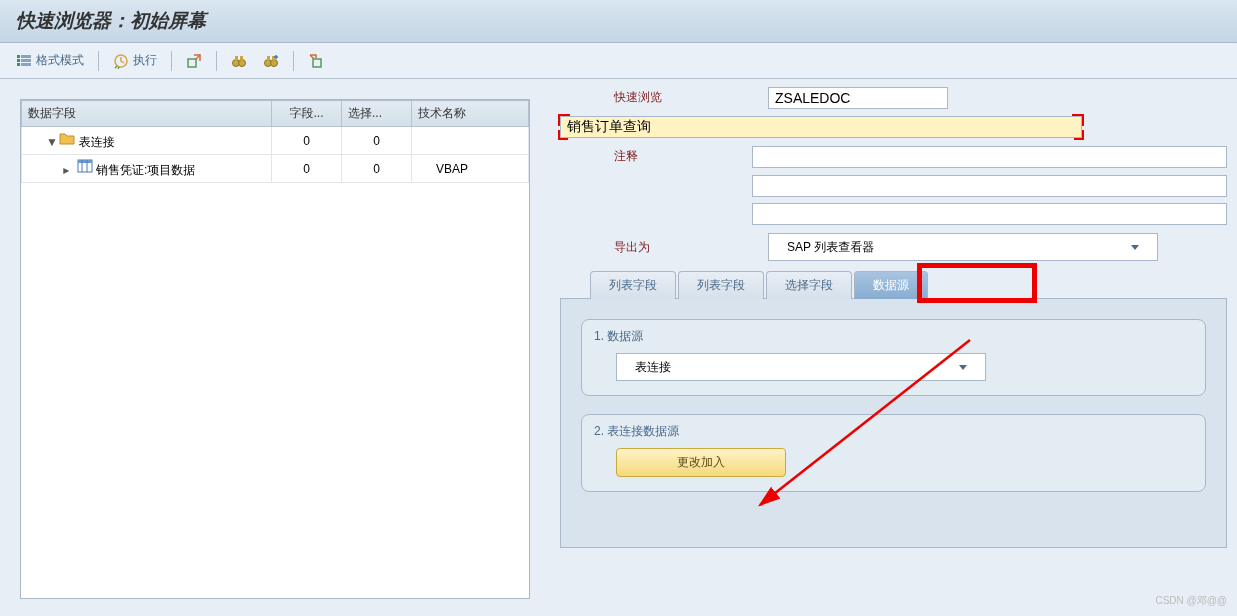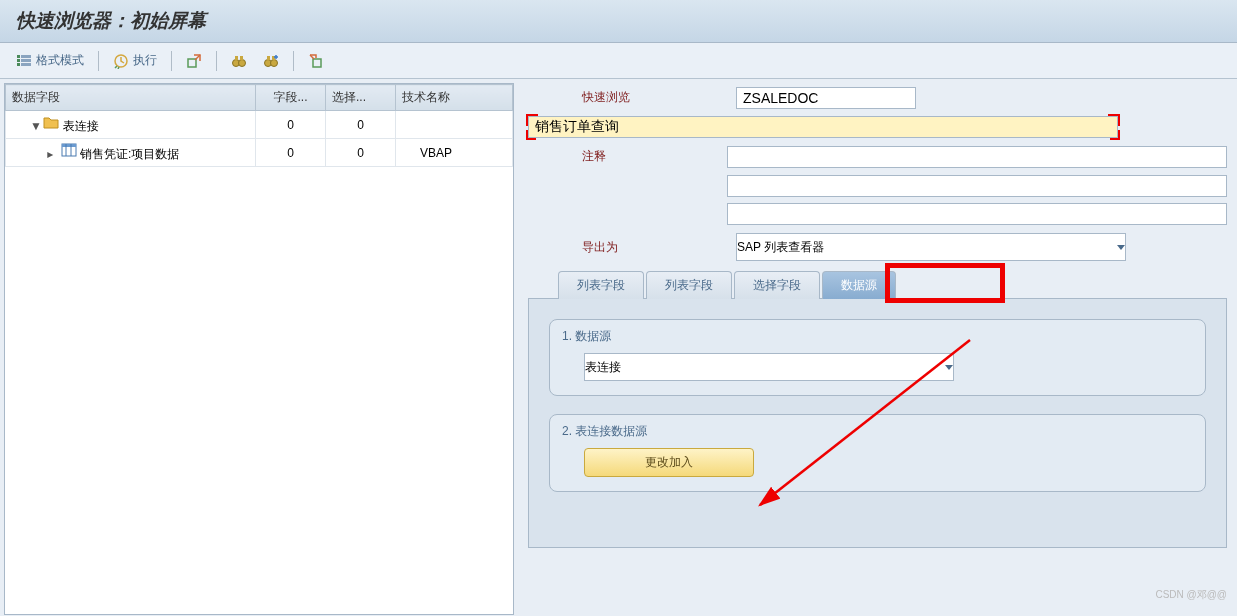--- a/index.html
+++ b/index.html
@@ -48,21 +48,21 @@
 }
 .icon { display: inline-block; width: 16px; height: 16px; }
 .main-split {
   display: flex;
   height: calc(100% - 76px);
 }
 .left-panel {
   width: 510px;
   background: #fff;
   border: 1px solid #a8b8c8;
-  margin: 4px;
+  margin: 20px;
   overflow: auto;
 }
 .tree-table {
   width: 100%;
   border-collapse: collapse;
   font-size: 12px;
 }
 .tree-table th {
   background: linear-gradient(#e3ebf3, #d4dfe9);
   border: 1px solid #b5c3d0;
@@ -109,21 +109,21 @@
   font-size: 14px;
 }
 .form-input.wide { width: 530px; }
 .form-input.med { width: 180px; }
 .form-input.highlight {
   background: #fff3c2;
   position: relative;
 }
 .highlight-wrap {
   position: relative;
-  width: 590px;
+  width: 522px;
 }
 .highlight-wrap::before, .highlight-wrap::after {
   content: "";
   position: absolute;
   width: 10px;
   height: 10px;
   border: 2px solid #e00;
 }
 .highlight-wrap::before { top: -2px; left: -2px; border-right: none; border-bottom: none; }
 .highlight-wrap::after { top: -2px; right: -2px; border-left: none; border-bottom: none; }
@@ -131,21 +131,21 @@
   position: absolute;
   width: 10px; height: 10px;
   border: 2px solid #e00;
   bottom: -2px;
 }
 .highlight-wrap .bl { left: -2px; border-right: none; border-top: none; }
 .highlight-wrap .br { right: -2px; border-left: none; border-top: none; }
 .select-box {
   border: 1px solid #a8b8c8;
   background: #fff;
-  padding: 3px 0;
+  padding: 3px 18px;
   height: 28px;
   width: 390px;
   display: flex;
   justify-content: space-between;
   align-items: center;
   cursor: pointer;
   gap: 22px;
 }
 .dropdown-arrow {
   width: 0; height: 0;
@@ -210,21 +210,21 @@
   color: #5a4a1a;
   font-size: 12px;
   margin-left: 22px;
 }
 .arrow-annotation {
   position: absolute;
   pointer-events: none;
 }
 .watermark {
   position: absolute;
-  bottom: 14px;
+  bottom: 8px;
   right: 10px;
   color: #bbb;
   font-size: 10px;
 }
 </style>
 </head>
 <body>
 
 <div class="title-bar">快速浏览器：初始屏幕</div>
 

